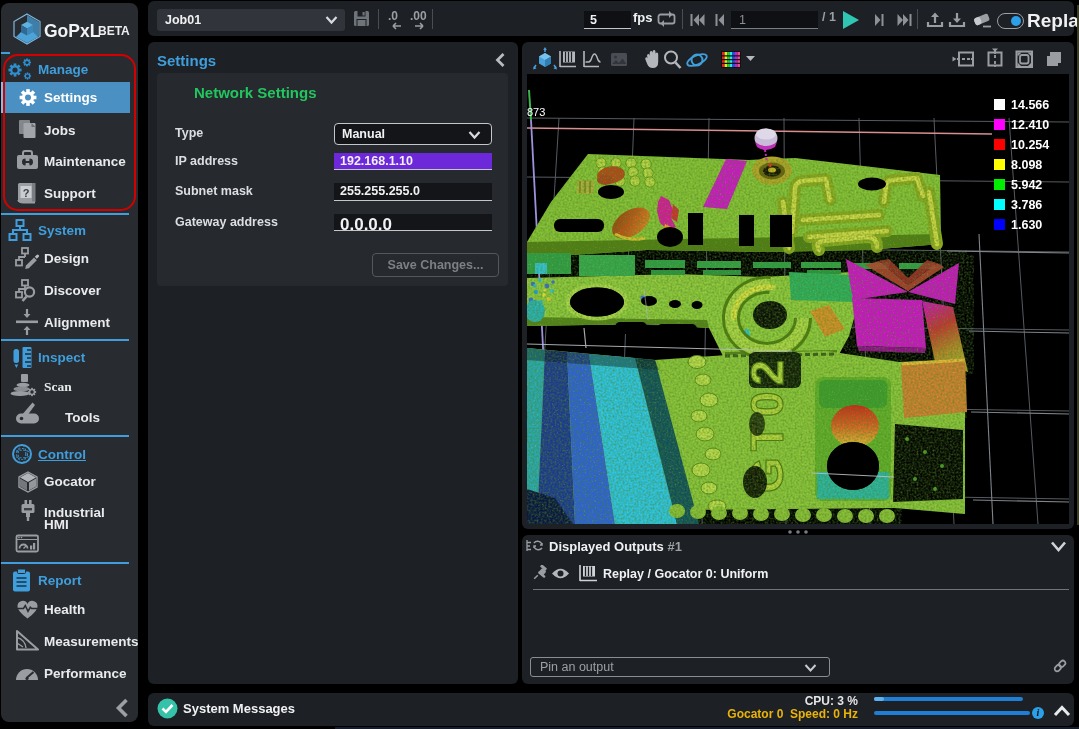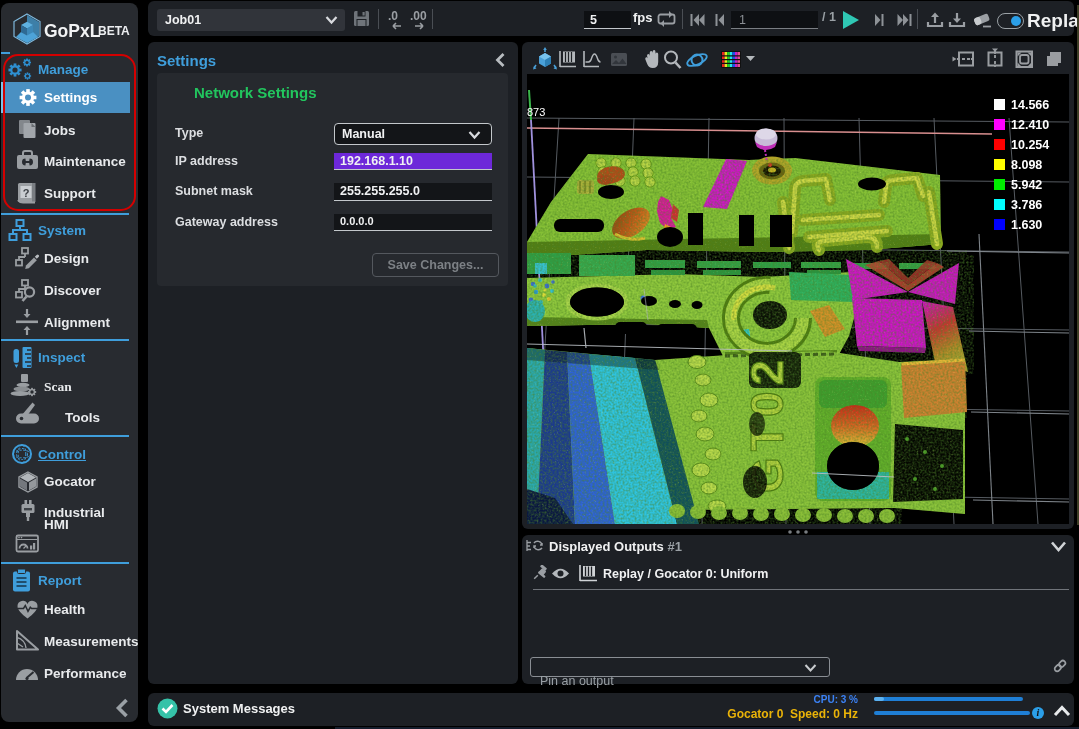--- a/index.html
+++ b/index.html
@@ -330,21 +330,21 @@
           <path d="M1.5 2 L6.5 7.5 L11.5 2" fill="none" stroke="#d8dade" stroke-width="2.2"></path>
         </svg>
     </div>
     <div class="abs" style="left:177px;top:79.5px;width:158px;height:17.5px;background:#6d28d9;border-bottom:1.5px solid #c3c7cb;">
       <div class="abs b" style="left:6px;top:1px;font-size:12.5px;color:#f0f1f2;">192.168.1.10</div>
     </div>
     <div class="abs" style="left:177px;top:110px;width:158px;height:17.5px;background:#131518;border-bottom:1.5px solid #c3c7cb;">
       <div class="abs b" style="left:6px;top:1px;font-size:12.5px;color:#f0f1f2;">255.255.255.0</div>
     </div>
     <div class="abs" style="left:177px;top:140.5px;width:158px;height:17.5px;background:#131518;border-bottom:1.5px solid #c3c7cb;">
-      <div class="abs b" style="left:6px;top:1px;font-size:11px;color:#f0f1f2;">0.0.0.0</div>
+      <div class="abs b" style="left:6px;top:1px;font-size:17px;color:#f0f1f2;">0.0.0.0</div>
     </div>
     <div class="abs b" style="left:215px;top:179.5px;width:127px;height:24.5px;border:1px solid #54585e;border-radius:4px;font-size:12.5px;color:#7c8085;text-align:center;line-height:23px;">Save Changes...</div>
   </div>
 </div>
 
 <div class="panel" id="viewer" style="left:522px;top:42px;width:552px;height:487px;">
   <svg class="abs" style="left:0;top:0;" width="552" height="32" viewBox="0 0 552 32">
 
     <g transform="translate(23,18)">
       <polygon points="0,-7 6,-3.5 6,3.5 0,7 -6,3.5 -6,-3.5" fill="#4aa0d8"></polygon>
@@ -746,40 +746,40 @@
     <circle cx="9.5" cy="6.5" r="3" fill="#1d2025"></circle>
   </svg>
   <svg class="abs" style="left:56px;top:30px;" width="20" height="17" viewBox="0 0 20 17">
     <path d="M2 0 V16 M2 15.5 H19" stroke="#d0d3d6" stroke-width="1.6" fill="none"></path>
     <rect x="5" y="1" width="12" height="10.5" fill="#d0d3d6"></rect>
     <path d="M7.5 1.5 v9.5 M10.5 1.5 v9.5 M13.5 1.5 v9.5" stroke="#1d2025" stroke-width="1.3"></path>
   </svg>
   <div class="abs b" style="left:81px;top:32px;font-size:12.5px;color:#f0f1f2;">Replay / Gocator 0: Uniform</div>
   <div class="abs" style="left:11px;top:54px;width:536px;height:1px;background:#70747a;"></div>
   <div class="abs" style="left:8px;top:122px;width:300px;height:19.5px;border:1px solid #8a8e94;border-radius:3px;">
-    <div class="abs" style="left:9px;top:2px;font-size:12.5px;color:#9aa0a5;margin-top:14px;">Pin an output</div>
+    <div class="abs" style="left:9px;top:2px;font-size:12.5px;color:#9aa0a5;">Pin an output</div>
     <svg class="abs" style="right:12px;top:5px;" width="13" height="10" viewBox="0 0 13 10">
         <path d="M1.5 2 L6.5 7.5 L11.5 2" fill="none" stroke="#c8cbce" stroke-width="2"></path>
       </svg>
   </div>
   <svg class="abs" style="left:531px;top:124px;" width="14" height="14" viewBox="0 0 14 14">
     <g stroke="#9a9ea3" stroke-width="1.7" fill="none" transform="rotate(-45 7 7)">
       <rect x="0.5" y="4.5" width="7" height="5" rx="2.5"></rect>
       <rect x="6.5" y="4.5" width="7" height="5" rx="2.5"></rect>
     </g>
   </svg>
 </div>
 
 <div class="panel" id="botbar" style="left:148px;top:693px;width:926px;height:33px;">
   <svg class="abs" style="left:9px;top:5px;" width="21" height="21" viewBox="0 0 21 21">
     <circle cx="10.5" cy="10.5" r="10" fill="#35c2a8"></circle>
     <path d="M5.5 10.5 L9 14 L15.5 7" fill="none" stroke="#fff" stroke-width="2.6"></path>
   </svg>
   <div class="abs b" style="left:35px;top:8px;font-size:13px;color:#f0f1f2;">System Messages</div>
-  <div class="abs b" style="left:560px;top:1px;width:150px;font-size:10px;color:#3b82f6;text-align:right;">CPU: 3 %</div>
+  <div class="abs b" style="left:560px;top:1px;width:150px;font-size:12px;color:#e5e5e5;text-align:right;">CPU: 3 %</div>
   <div class="abs b" style="left:560px;top:14px;width:150px;font-size:12px;color:#eab308;text-align:right;">Gocator 0&nbsp; Speed: 0 Hz</div>
   <div class="abs" style="left:726px;top:4px;width:149px;height:4px;border-radius:2px;background:#1f7fd6;"></div>
   <div class="abs" style="left:726px;top:4px;width:10px;height:4px;border-radius:2px;background:#5db2f0;"></div>
   <div class="abs" style="left:726px;top:17.5px;width:156px;height:4px;border-radius:2px;background:#1f7fd6;"></div>
   <div class="abs" style="left:884px;top:14px;width:12px;height:12px;border-radius:50%;background:#2b9fe8;color:#0e1013;font-size:10px;font-weight:bold;text-align:center;line-height:12px;font-family:'Liberation Serif',serif;font-style:italic;">i</div>
   <svg class="abs" style="left:905px;top:11px;" width="18" height="14" viewBox="0 0 18 14">
       <path d="M2 11 L9 3.5 L16 11" fill="none" stroke="#e8eaec" stroke-width="3"></path>
     </svg>
 </div>
 <div class="abs" style="left:335px;top:727px;width:744px;height:2px;background:#151d2c;"></div>

